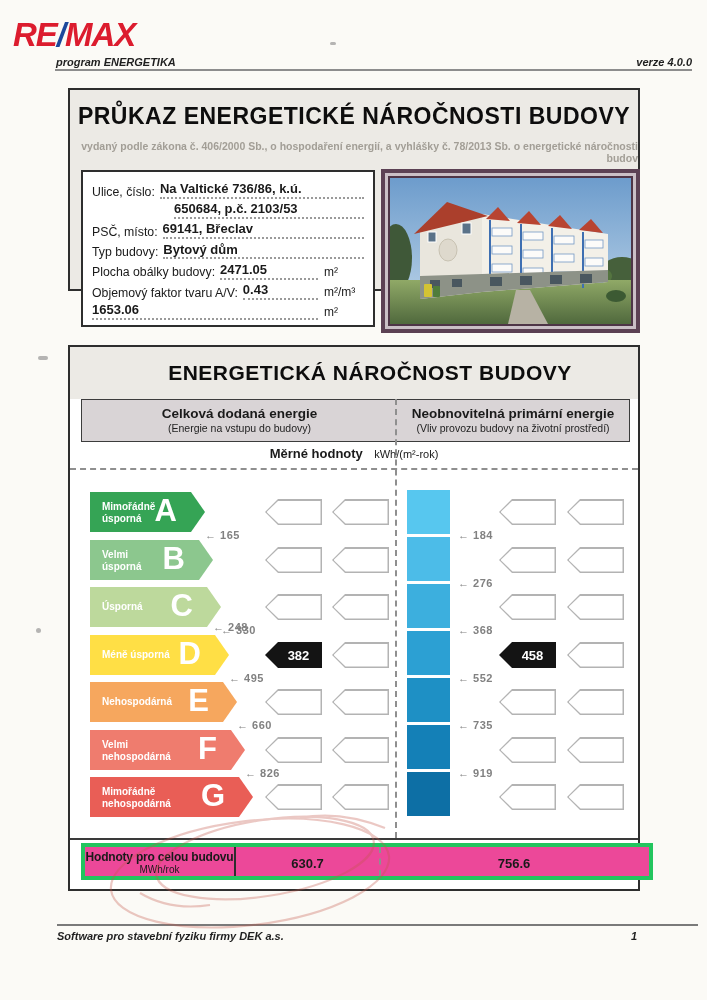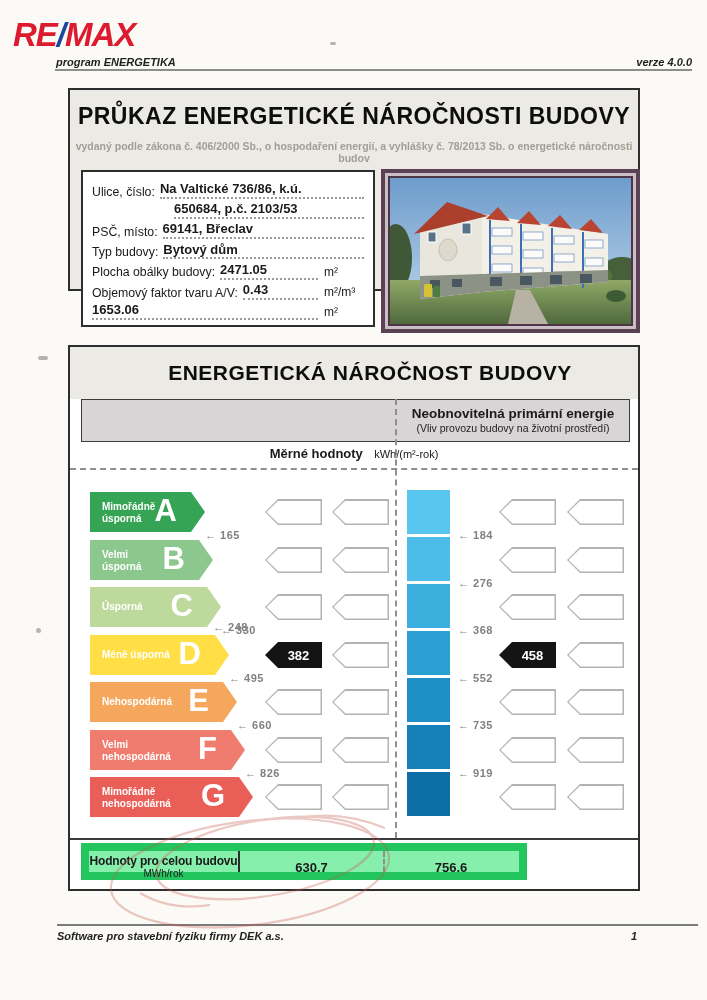--- a/index.html
+++ b/index.html
@@ -10,21 +10,21 @@
   .logo{position:absolute;left:13px;top:16px;font-size:33px;font-weight:bold;font-style:italic;letter-spacing:-1px;white-space:nowrap;}
   .logo .red{color:#dc1c2e;}
   .logo .blue{color:#1b489c;}
   .program{position:absolute;left:56px;top:56px;font-size:11px;font-weight:bold;font-style:italic;color:#1f1f1f;}
   .header-line{position:absolute;left:55px;top:69px;width:637px;height:2px;background:#8d8d8d;}
   .verze{position:absolute;left:0;top:56px;width:692px;text-align:right;font-size:11px;font-weight:bold;font-style:italic;color:#1f1f1f;}
 
   
   .box1{position:absolute;left:68px;top:88px;width:572px;height:203px;background:#eceae5;border:2px solid #2e2e2e;box-sizing:border-box;}
   .box1-title{position:absolute;left:0;top:13px;width:100%;text-align:center;font-size:23px;font-weight:bold;letter-spacing:.5px;color:#0d0d0d;}
-  .box1-sub{position:absolute;left:0;top:50px;width:100%;text-align:center;font-size:10.5px;font-weight:bold;color:#a29e96;}
+  .box1-sub{position:absolute;left:0;top:50px;width:100%;text-align:right;font-size:10.5px;font-weight:bold;color:#a29e96;}
 
   .info-panel{position:absolute;left:11px;top:80px;width:294px;height:157px;background:#ffffff;border:2px solid #2e2e2e;
               box-sizing:border-box;padding:7px 9px 5px 9px;display:flex;flex-direction:column;justify-content:space-between;}
   .info-row{display:flex;align-items:flex-end;height:20px;line-height:1.15;}
   .info-label{white-space:nowrap;padding-right:5px;font-size:12.3px;}
   .info-value{flex:1;font-weight:bold;font-size:13px;border-bottom:2px dotted #9a9a9a;white-space:nowrap;}
   .info-unit{white-space:nowrap;width:46px;padding-left:6px;font-size:12px;box-sizing:border-box;}
 
   .photo-frame{position:absolute;left:311px;top:79px;width:259px;height:164px;border:4px solid #5c4154;background:#cabfc6;
                box-sizing:border-box;padding:3px;}
@@ -59,21 +59,21 @@
   .oarrow{position:absolute;width:57px;height:26px;}
   .oa-b{position:absolute;inset:0;background:#b3b3b3;clip-path:polygon(0 50%,13px 0,100% 0,100% 100%,13px 100%);}
   .oa-f{position:absolute;inset:1.5px;background:#fff;clip-path:polygon(0 50%,12px 0,100% 0,100% 100%,12px 100%);}
   .marker{position:absolute;width:57px;height:26px;background:#141414;color:#fff;font-size:13px;font-weight:bold;
           clip-path:polygon(0 50%,13px 0,100% 0,100% 100%,13px 100%);
           display:flex;align-items:center;justify-content:center;padding-left:10px;box-sizing:border-box;}
   .barseg{position:absolute;width:43px;}
 
   .chart-bottom-line{position:absolute;left:0;top:491px;width:100%;height:0;border-top:2px solid #3a3a3a;}
 
-  .totals{position:absolute;left:11px;top:496px;width:446px;height:37px;border:8px solid #22c55e;background:#86efac;box-sizing:border-box;}
+  .totals{position:absolute;left:11px;top:496px;width:572px;height:37px;border:4px solid #22c55e;background:#ec4899;box-sizing:border-box;}
   .totals-label{position:absolute;left:0;top:0;width:151px;height:100%;border-right:2px solid #2e2e2e;box-sizing:border-box;
                 text-align:center;padding-top:3px;}
   .totals-label .t1{font-size:12px;font-weight:bold;letter-spacing:-.2px;}
   .totals-label .t2{font-size:10px;}
   .totals-v1{position:absolute;left:151px;top:0;width:143px;height:100%;text-align:center;line-height:33px;font-size:13px;font-weight:bold;}
   .totals-div{position:absolute;left:294px;top:0;height:100%;width:0;border-left:2px dashed #8f8f8f;}
   .totals-v2{position:absolute;left:294px;top:0;right:0;height:100%;text-align:center;line-height:33px;font-size:13px;font-weight:bold;}
 
   
   .stamp{position:absolute;left:100px;top:798px;width:330px;height:135px;opacity:.32;pointer-events:none;z-index:4;}
@@ -196,20 +196,24 @@
       </div>
     </div>
   </div>
 
   <div class="box2">
     <div class="box2-titlebar">
       <div class="box2-title">ENERGETICKÁ NÁROČNOST BUDOVY</div>
     </div>
 
     <div class="colhead">
+      <div class="colhead-left">
+        <div class="col-title">Celková dodaná energie</div>
+        <div class="col-sub">(Energie na vstupu do budovy)</div>
+      </div>
       <div class="colhead-right">
         <div class="col-title">Neobnovitelná primární energie</div>
         <div class="col-sub">(Vliv provozu budovy na životní prostředí)</div>
       </div>
     </div>
 
     <div class="chart-divider"></div>
 
     <div class="merne">
       <span class="merne-b">Měrné hodnoty</span>

